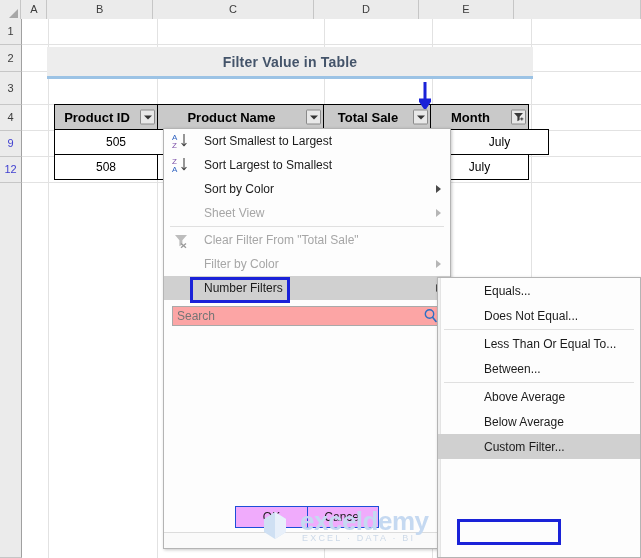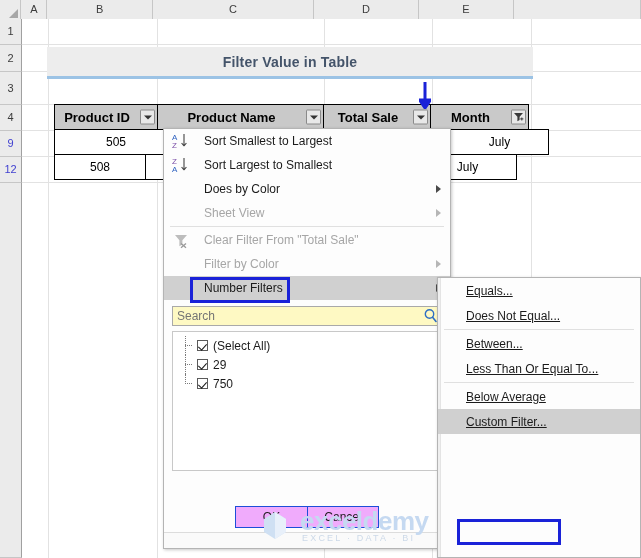--- a/index.html
+++ b/index.html
@@ -100,21 +100,21 @@
   .menu-sep { height:1px; background:#e0e0e0; margin:1px 6px; }
   .m-icon { position:absolute; left:8px; top:50%; transform:translateY(-50%); width:22px; height:18px; }
   .m-arrow {
     position:absolute; right:9px; top:50%; transform:translateY(-50%);
     width:0;height:0;border-top:4px solid transparent;border-bottom:4px solid transparent;border-left:5px solid #4a4a4a;
   }
   .menu-item.disabled .m-arrow { border-left-color:#b6b6b6; }
 
   .search-wrap { margin:6px 8px 0 8px; height:20px; position:relative; }
   .search-box {
-    width:100%; height:20px; border:1px solid #a9a9a9; background:#fef9c3;
+    width:100%; height:20px; border:1px solid #a9a9a9; background:#fca5a5;
     font-size:12px; color:#5a5a5a; padding:0 22px 0 4px;
     font-family:"Liberation Sans", sans-serif; line-height:18px;
   }
   .search-ico { position:absolute; right:4px; top:2px; }
 
   .list-box {
     margin:5px 8px 0 8px; height:140px;
     border:1px solid #c8c8c8; background:#fff;
     padding:4px 0 0 0; overflow:hidden;
   }
@@ -152,21 +152,21 @@
   .grip { position:absolute; right:4px; bottom:3px; width:9px; height:9px; }
   .grip i { position:absolute; width:2px; height:2px; background:#9a9a9a; }
 
   
   .submenu {
     position:absolute; left:437px; top:277px; width:204px; height:281px;
     background:#fdfdfd; border:1px solid #b4b4b4;
     box-shadow:1px 1px 3px rgba(0,0,0,.22);
     font-size:12px; color:#1b1b1b;
   }
-  .submenu .menu-item { padding-left:28px; height:25px;text-decoration:underline; }
+  .submenu .menu-item { padding-left:46px; height:25px; }
   .sub-gutter { position:absolute; left:0; top:0; bottom:0; width:3px; background:#efefef; border-right:1px solid #e4e4e4; }
 
   
   .anno-rect { position:absolute; border:3px solid #1a22d8; pointer-events:none; }
 
   
   .watermark { position:absolute; left:262px; top:506px; width:180px; height:37px; pointer-events:none; }
   .wm-text { font-size:26px; font-weight:bold; color:#c5d9f1; letter-spacing:-.5px; position:absolute; left:38px; top:0; }
   .wm-sub { font-size:9px; color:#ccd9e8; letter-spacing:2.2px; position:absolute; left:40px; top:27px; }
   .wm-logo { position:absolute; left:0; top:2px; }
@@ -249,21 +249,21 @@
   </div>
 
   <div class="xl-row">
     <div class="xl-cell xl-data" style="width:124px">505</div>
     <div class="xl-cell xl-data" style="width:167px"></div>
     <div class="xl-cell xl-data" style="width:108px"></div>
     <div class="xl-cell xl-data" style="width:99px">July</div>
   </div>
 
   <div class="xl-row">
-    <div class="xl-cell xl-data" style="width:92px">508</div>
+    <div class="xl-cell xl-data" style="width:104px">508</div>
     <div class="xl-cell xl-data" style="width:167px"></div>
     <div class="xl-cell xl-data" style="width:108px"></div>
     <div class="xl-cell xl-data" style="width:99px">July</div>
   </div>
 </div>
 
 <div class="fdrop">
 
   <div class="menu-item">
     <span class="m-icon">
@@ -281,21 +281,21 @@
       <svg width="22" height="18" viewBox="0 0 22 18">
         <text x="0" y="8" font-size="8" font-family="Liberation Sans, sans-serif" fill="#7b4fa8">Z</text>
         <text x="0" y="16" font-size="8" font-family="Liberation Sans, sans-serif" fill="#2b5fbf">A</text>
         <path d="M12 2 v12 M12 14 l-2.4 -3 M12 14 l2.4 -3" stroke="#444" stroke-width="1.1" fill="none"></path>
       </svg>
     </span>
     <span>Sort Largest to Smallest</span>
   </div>
 
   <div class="menu-item">
-    <span>Does by Color</span>
+    <span>Sort by Color</span>
     <i class="m-arrow"></i>
   </div>
 
   <div class="menu-item disabled">
     <span>Sheet View</span>
     <i class="m-arrow"></i>
   </div>
   <div class="menu-sep"></div>
 
   <div class="menu-item disabled">
@@ -321,37 +321,20 @@
   <div class="search-wrap">
     <input class="search-box" type="text" placeholder="Search" style="">
     <span class="search-ico">
       <svg width="15" height="15" viewBox="0 0 15 15">
         <circle cx="6.5" cy="6" r="4.2" fill="none" stroke="#2e6fc4" stroke-width="1.4"></circle>
         <path d="M9.6 9.2 L13 13.4" stroke="#2e6fc4" stroke-width="1.6" stroke-linecap="round"></path>
       </svg>
     </span>
   </div>
 
-  <div class="list-box">
-    <div class="list-item">
-      <span class="tree-line"></span>
-      <span class="chk"></span>
-      <span>(Select All)</span>
-    </div>
-    <div class="list-item">
-      <span class="tree-line"></span>
-      <span class="chk"></span>
-      <span>29</span>
-    </div>
-    <div class="list-item">
-      <span class="tree-line last"></span>
-      <span class="chk"></span>
-      <span>750</span>
-    </div>
-  </div>
 
   <div class="btn-row">
     <div class="xbtn ok">OK</div>
     <div class="xbtn">Cancel</div>
   </div>
 
   <div class="drop-footer">
     <span class="grip">
       <i style="left:6px;top:0"></i>
         <i style="left:3px;top:3px"></i>
@@ -368,27 +351,30 @@
 
   <div class="menu-item">
     <span>Equals...</span>
   </div>
   <div class="menu-item">
     <span>Does Not Equal...</span>
   </div>
   <div class="menu-sep"></div>
 
   <div class="menu-item">
+    <span>Less Than Or Equal To...</span>
+  </div>
+  <div class="menu-item">
     <span>Between...</span>
   </div>
-  <div class="menu-item">
-    <span>Less Than Or Equal To...</span>
-  </div>
   <div class="menu-sep"></div>
 
+  <div class="menu-item">
+    <span>Above Average</span>
+  </div>
   <div class="menu-item">
     <span>Below Average</span>
   </div>
   <div class="menu-item selected">
     <span>Custom Filter...</span>
   </div>
 </div>
 
 <div class="anno-arrow">
   <svg width="12" height="27" viewBox="0 0 12 27">

